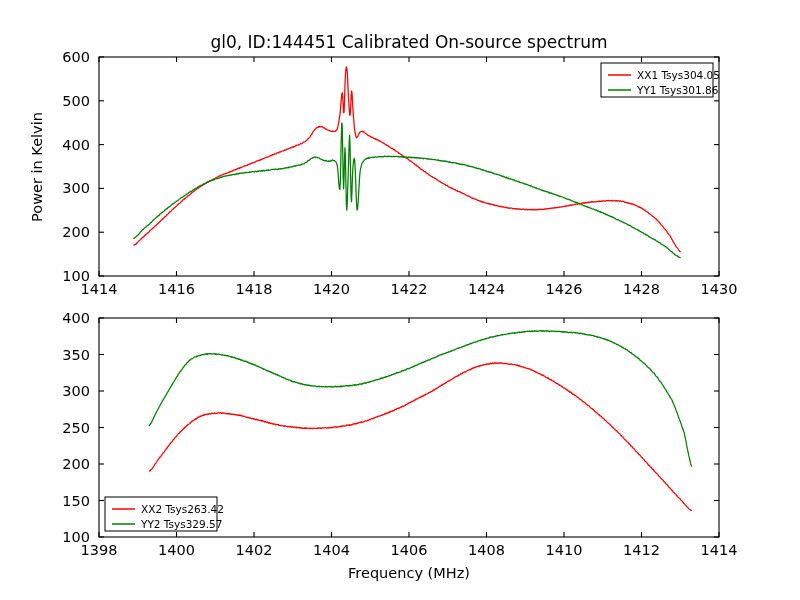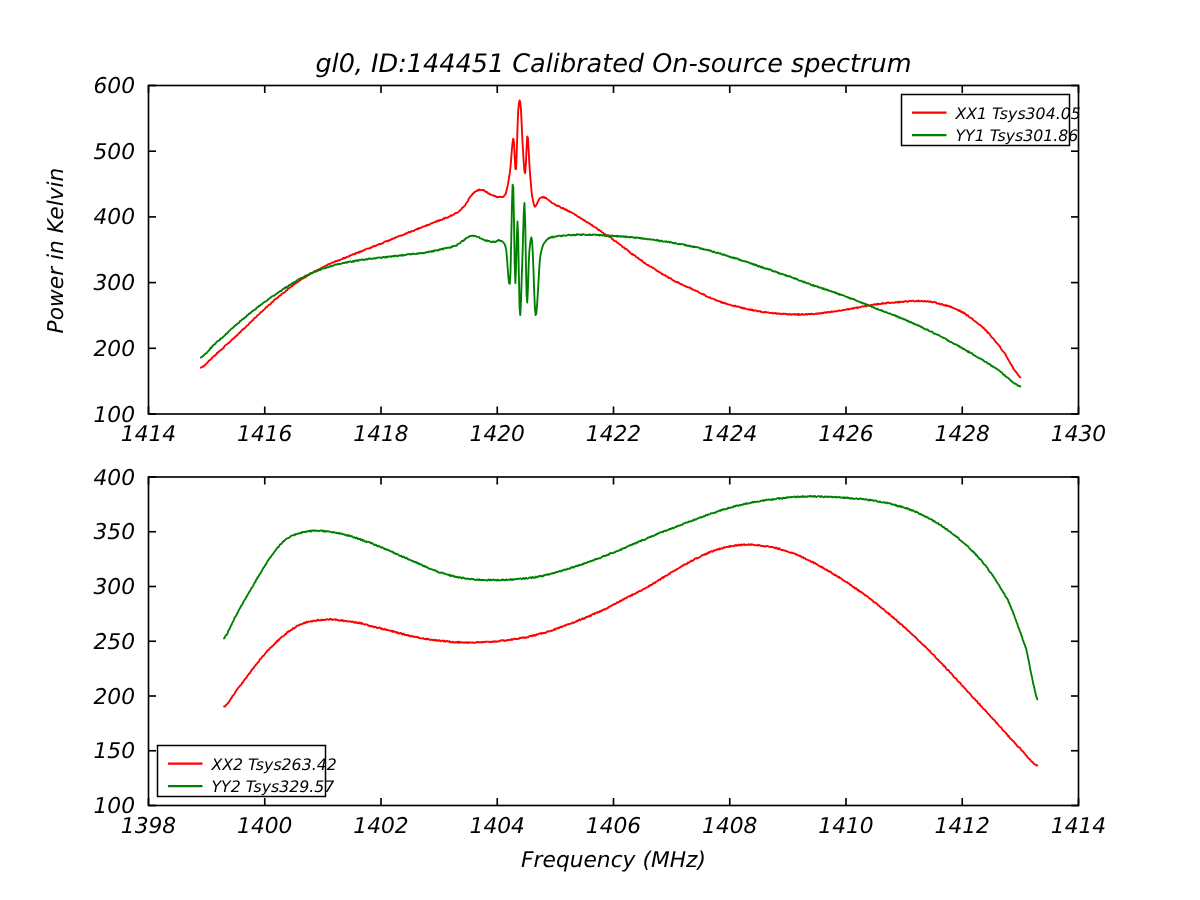--- a/index.html
+++ b/index.html
@@ -1,17 +1,17 @@
 <!DOCTYPE html>
 <html><head>
 <meta charset="utf-8">
 <style>
   html,body{margin:0;padding:0;background:#ffffff;}
   body{width:800px;height:600px;font-family:"DejaVu Sans",sans-serif;overflow:hidden;}
-  #figure{position:relative;width:800px;height:600px;background:#ffffff;font-style:italic;}
+  #figure{position:relative;width:800px;height:600px;background:#ffffff;}
   svg{display:block;}
   text{font-family:"DejaVu Sans",sans-serif;fill:#000000;}
   .title-text{font-size:17px;}
   .tick-text{font-size:14.5px;}
   .axis-label{font-size:14.5px;}
   .legend-text{font-size:10.5px;}
   .frame{fill:none;stroke:#000000;stroke-width:1.1;}
   .tick{stroke:#000000;stroke-width:1.1;}
   .curve{fill:none;stroke-width:1.25;stroke-linejoin:round;stroke-linecap:round;}
   .legend-box{fill:#ffffff;stroke:#000000;stroke-width:1;}

